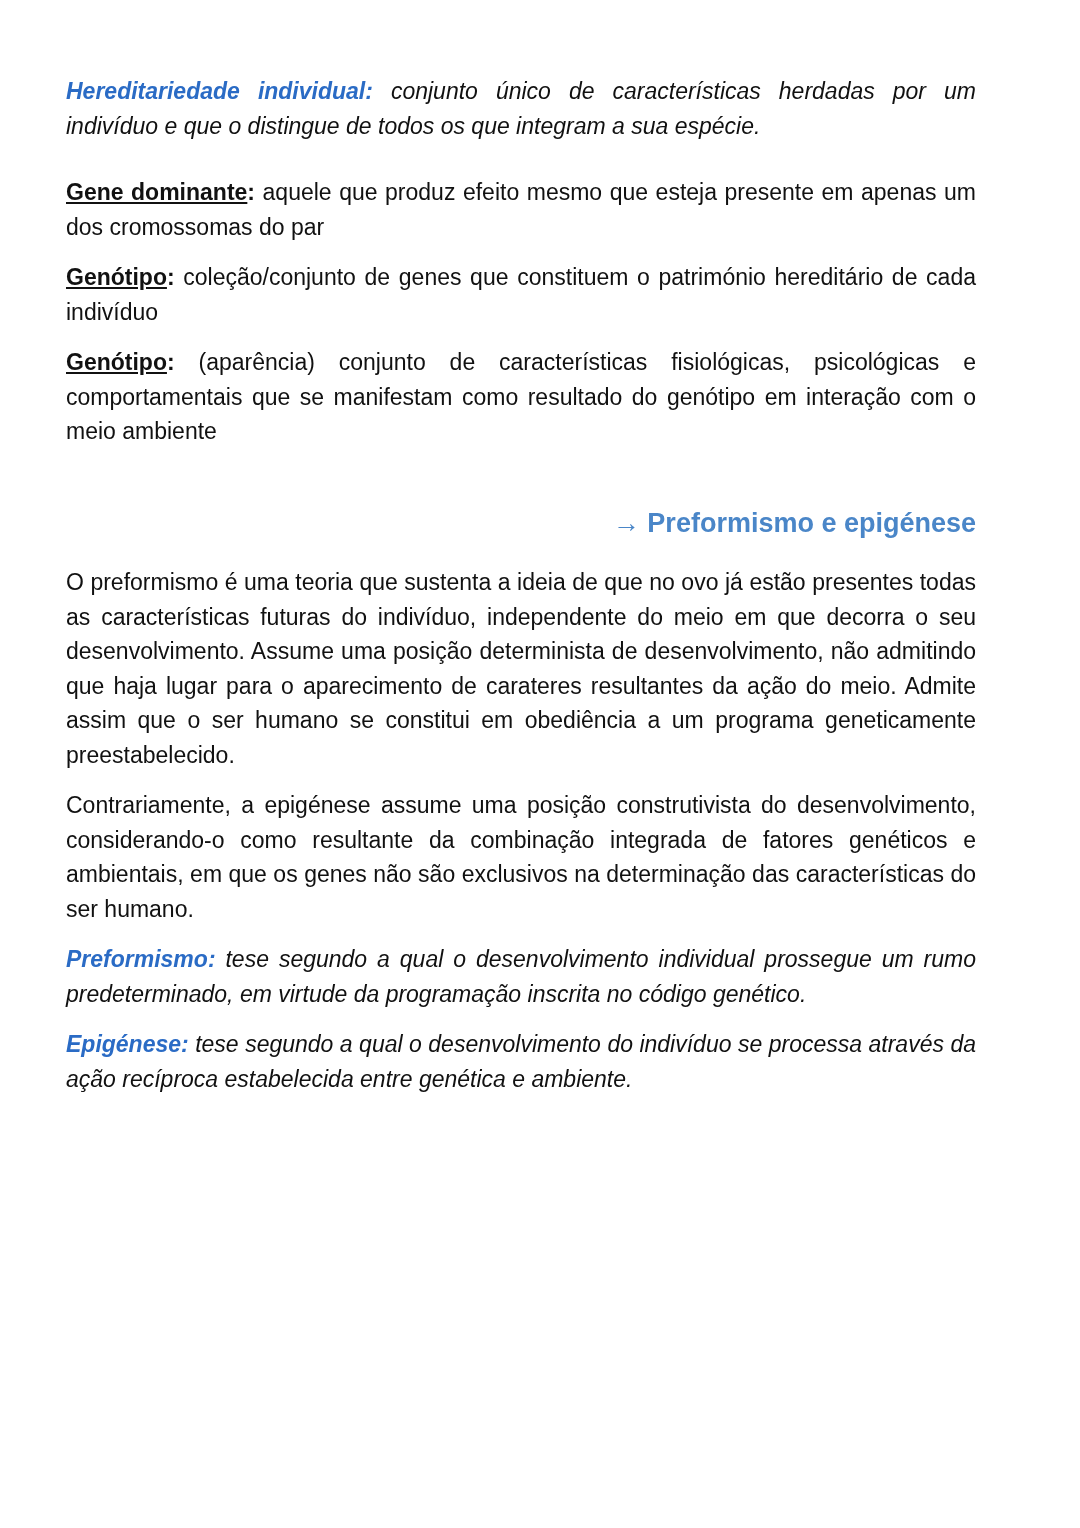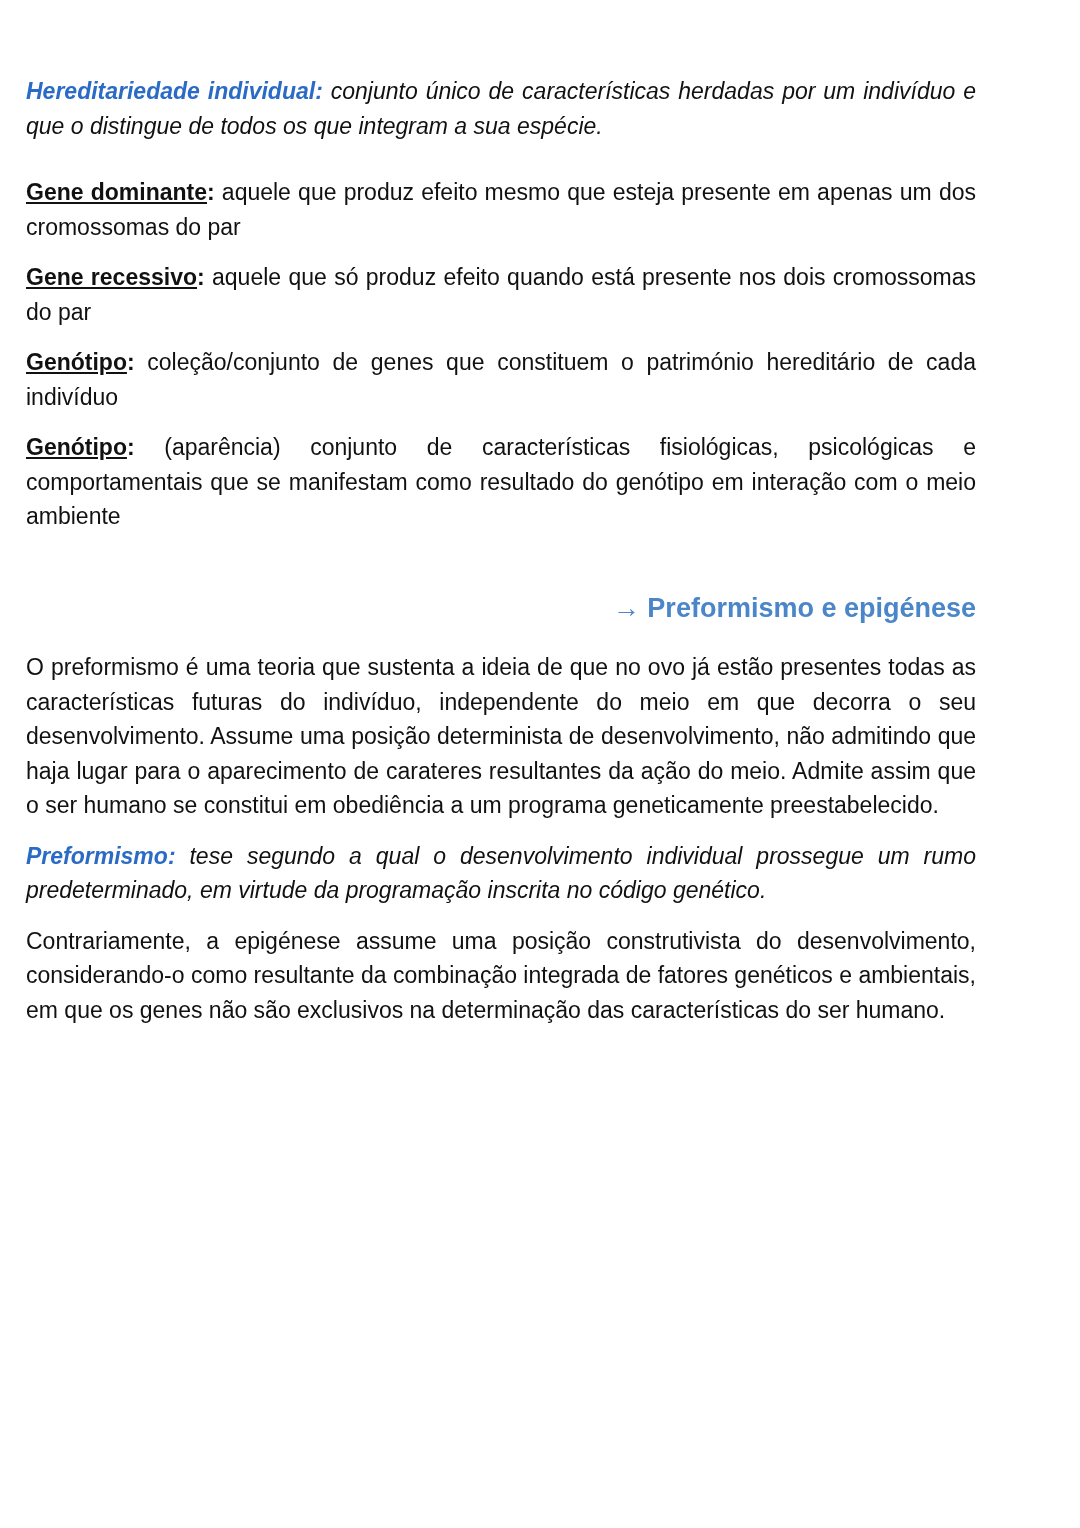--- a/index.html
+++ b/index.html
@@ -3,21 +3,21 @@
 <meta charset="utf-8">
 <title>Notas — Hereditariedade, Preformismo e Epigénese</title>
 <style>
   * { box-sizing: border-box; }
   html, body { margin: 0; padding: 0; background: #ffffff; }
   body { width: 1080px; }
 
   .page {
     width: 1040px;
     min-height: 1528px;
-    padding: 74px 64px 40px 26px;
+    padding: 74px 64px 40px 66px;
     background: var(--background, #ffffff);
     color: var(--text, #111111);
     font-family: "Liberation Sans", sans-serif;
     font-size: 23px;
     line-height: 1.5;
     text-align: justify;
   }
 
   .para { margin: 0 0 16px 0; }
   .italic { font-style: italic; }
@@ -48,28 +48,28 @@
 </style>
 </head>
 <body>
 
 <div class="page">
 
   <p class="para italic"><span class="term-blue italic">Hereditariedade individual</span><span class="term-blue italic">: </span><span>conjunto único de características herdadas por um indivíduo e que o distingue de todos os que integram a sua espécie.</span></p>
 
   <p class="para def-gap"><span class="term-underline">Gene dominante</span><span class="sep-bold">: </span><span>aquele que produz efeito mesmo que esteja presente em apenas um dos cromossomas do par</span></p>
 
-  <p class="para"><span class="term-underline">Gene recessivo</span><span class="sep-bold">: </span><span>aquele que só produz efeito quando está presente nos dois cromossomas do par</span></p>
 
   <p class="para"><span class="term-underline">Genótipo</span><span class="sep-bold">: </span><span>coleção/conjunto de genes que constituem o património hereditário de cada indivíduo</span></p>
 
   <p class="para"><span class="term-underline">Genótipo</span><span class="sep-bold">: </span><span>(aparência) conjunto de características fisiológicas, psicológicas e comportamentais que se manifestam como resultado do genótipo em interação com o meio ambiente</span></p>
 
   <h2 class="heading"><span>→</span> <span>Preformismo e epigénese</span></h2>
 
   <p class="para"><span>O preformismo é uma teoria que sustenta a ideia de que no ovo já estão presentes todas as características futuras do indivíduo, independente do meio em que decorra o seu desenvolvimento. Assume uma </span><span class="bold">posição determinista de desenvolvimento</span><span>, não admitindo que haja lugar para o aparecimento de carateres resultantes da ação do meio. Admite assim que o ser humano se constitui em obediência a um </span><span class="bold">programa geneticamente preestabelecido</span><span>.</span></p>
 
+  <p class="para"><span>Contrariamente, a epigénese assume uma </span><span class="bold">posição construtivista do desenvolvimento</span><span>, considerando-o como resultante da combinação integrada de </span><span class="bold">fatores genéticos e ambientais</span><span>, em que os genes não são exclusivos na determinação das características do ser humano.</span></p>
+
   <p class="para italic"><span class="term-blue italic">Preformismo</span><span class="term-blue italic">: </span><span>tese segundo a qual o desenvolvimento individual prossegue um rumo predeterminado, em virtude da </span><span class="bold">programação inscrita no código genético</span><span>.</span></p>
 
-  <p class="para"><span>Contrariamente, a epigénese assume uma </span><span class="bold">posição construtivista do desenvolvimento</span><span>, considerando-o como resultante da combinação integrada de </span><span class="bold">fatores genéticos e ambientais</span><span>, em que os genes não são exclusivos na determinação das características do ser humano.</span></p>
-
+  <p class="para italic"><span class="term-blue italic">Epigénese</span><span class="term-blue italic">: </span><span>tese segundo a qual o desenvolvimento do indivíduo se processa através da ação recíproca estabelecida entre genética e ambiente.</span></p>
 
 </div>
 
 </body></html>

